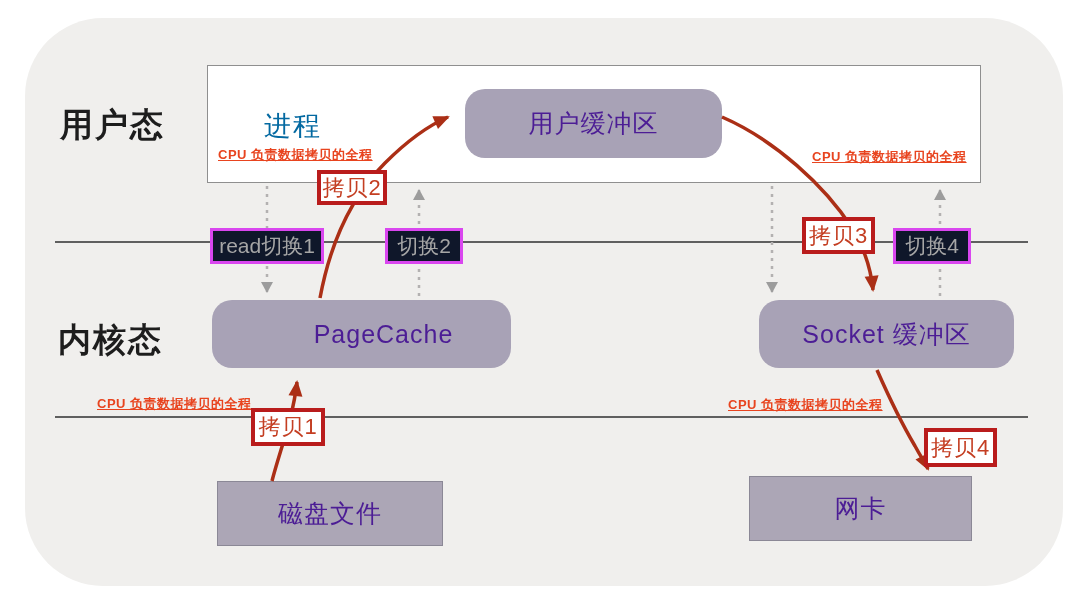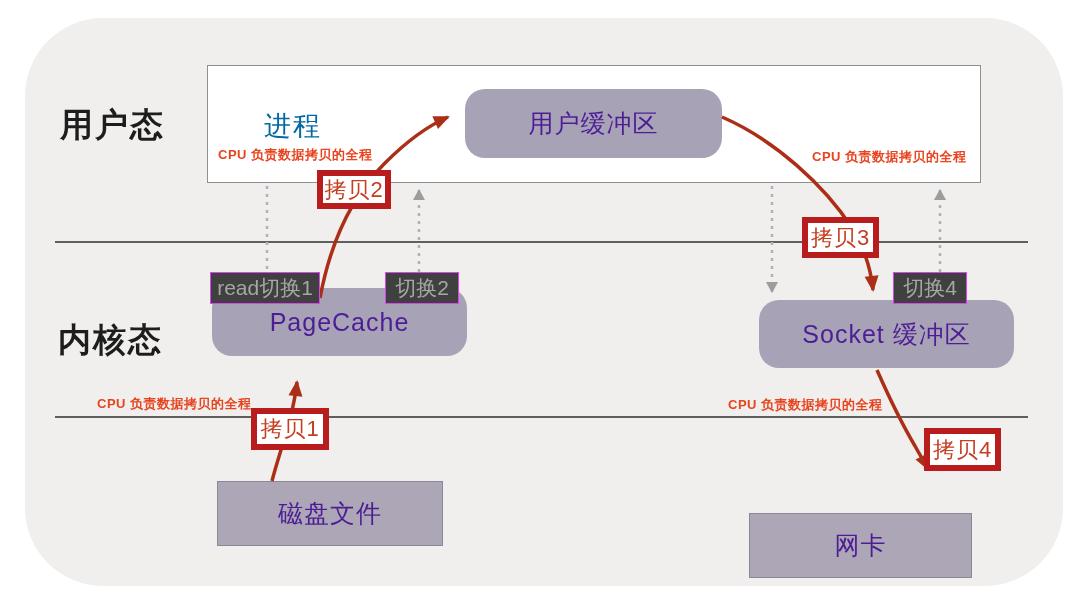--- a/index.html
+++ b/index.html
@@ -8,23 +8,23 @@
   .card{position:absolute;left:25px;top:18px;width:1038px;height:568px;background:#f0efed;border-radius:78px;z-index:0;}
   .userspace-box{position:absolute;left:207px;top:65px;width:772px;height:116px;background:#ffffff;border:1.5px solid #8f8f8f;z-index:1;}
   .svg-layer{position:absolute;left:0;top:0;width:1080px;height:606px;pointer-events:none;}
   .layer-under{z-index:2;}
   .layer-over{z-index:4;}
   .zone-label{position:absolute;font-size:33px;font-weight:bold;color:#1d1d1d;z-index:5;letter-spacing:2px;}
   .node{position:absolute;display:flex;align-items:center;justify-content:center;color:#4c1d95;font-size:25px;z-index:3;letter-spacing:1px;}
   .node-rounded{background:#a8a2b6;border-radius:20px;}
   .node-rect{background:#aca6b6;border:1.5px solid #8b8896;}
   .process-label{position:absolute;left:248px;top:108px;width:90px;text-align:center;font-size:27px;color:#0369a1;z-index:3;letter-spacing:2px;}
-  .cpu-note{position:absolute;font-size:13px;font-weight:bold;color:#e8441f;z-index:5;letter-spacing:0.5px;white-space:nowrap;}
-  .copy-label{position:absolute;display:flex;align-items:center;justify-content:center;background:#ffffff;border:6px solid #b91c1c;color:#c43e22;font-size:22px;z-index:5;letter-spacing:1px;}
-  .switch-label{position:absolute;display:flex;align-items:center;justify-content:center;background:#404040;border:1px solid #d946ef;color:#a6a6a6;font-size:21px;z-index:5;margin-top:44px;}
+  .cpu-note{position:absolute;font-size:13px;font-weight:bold;color:#e8441f;z-index:5;letter-spacing:0.5px;white-space:nowrap;text-decoration:underline;}
+  .copy-label{position:absolute;display:flex;align-items:center;justify-content:center;background:#ffffff;border:4px solid #b91c1c;color:#c43e22;font-size:22px;z-index:5;letter-spacing:1px;}
+  .switch-label{position:absolute;display:flex;align-items:center;justify-content:center;background:#0f172a;border:3px solid #d946ef;color:#a6a6a6;font-size:21px;z-index:5;}
 </style>
 </head>
 <body>
 
 <div class="canvas">
 
   <div class="card"></div>
 
   <div class="userspace-box"></div>
 
@@ -40,24 +40,24 @@
     <path d="M419,296 L419,190" fill="none" stroke-width="2.5" stroke-dasharray="3 5" marker-end="url(#gray-arrow)" stroke="#b3b1b1"></path>
     <path d="M772,186 L772,292" fill="none" stroke-width="2.5" stroke-dasharray="3 5" marker-end="url(#gray-arrow)" stroke="#b3b1b1"></path>
     <path d="M940,296 L940,190" fill="none" stroke-width="2.5" stroke-dasharray="3 5" marker-end="url(#gray-arrow)" stroke="#b3b1b1"></path>
   </svg>
 
   <div class="zone-label" style="left:58px;top:318px;">内核态</div>
   <div class="zone-label" style="left:60px;top:103px;">用户态</div>
 
   <div class="process-label">进程</div>
   <div class="node node-rounded" style="left:465px;top:89px;width:257px;height:69px;">用户缓冲区</div>
-  <div class="node node-rounded" style="left:212px;top:288px;width:255px;height:68px;">PageCache</div>
+  <div class="node node-rounded" style="left:212px;top:300px;width:255px;height:68px;padding-left:44px;">PageCache</div>
   <div class="node node-rounded" style="left:731px;top:300px;width:255px;height:68px;margin-left:28px;">Socket 缓冲区</div>
   <div class="node node-rect" style="left:217px;top:481px;width:224px;height:63px;">磁盘文件</div>
-  <div class="node node-rect" style="left:749px;top:476px;width:221px;height:63px;margin-top:37px;">网卡</div>
+  <div class="node node-rect" style="left:749px;top:476px;width:221px;height:63px;">网卡</div>
 
   <svg class="svg-layer layer-over" viewBox="0 0 1080 606">
     <defs>
       <marker id="red-arrow" orient="auto" markerUnits="userSpaceOnUse" markerWidth="20" markerHeight="18" refX="15" refY="8">
         <path d="M1,1 L17,8 L1,15 Z" fill="#ab2f16"></path>
       </marker>
     </defs>
     <path d="M272,481 C280,450 293,418 297,382" fill="none" stroke-width="3.5" marker-end="url(#red-arrow)" stroke="#ab2f16"></path>
     <path d="M320,298 C328,255 345,203 385,163 C412,136 432,124 448,117" fill="none" stroke-width="3.5" marker-end="url(#red-arrow)" stroke="#ab2f16"></path>
     <path d="M722,117 C775,140 825,186 852,228 C866,251 871,270 873,290" fill="none" stroke-width="3.5" marker-end="url(#red-arrow)" stroke="#ab2f16"></path>

